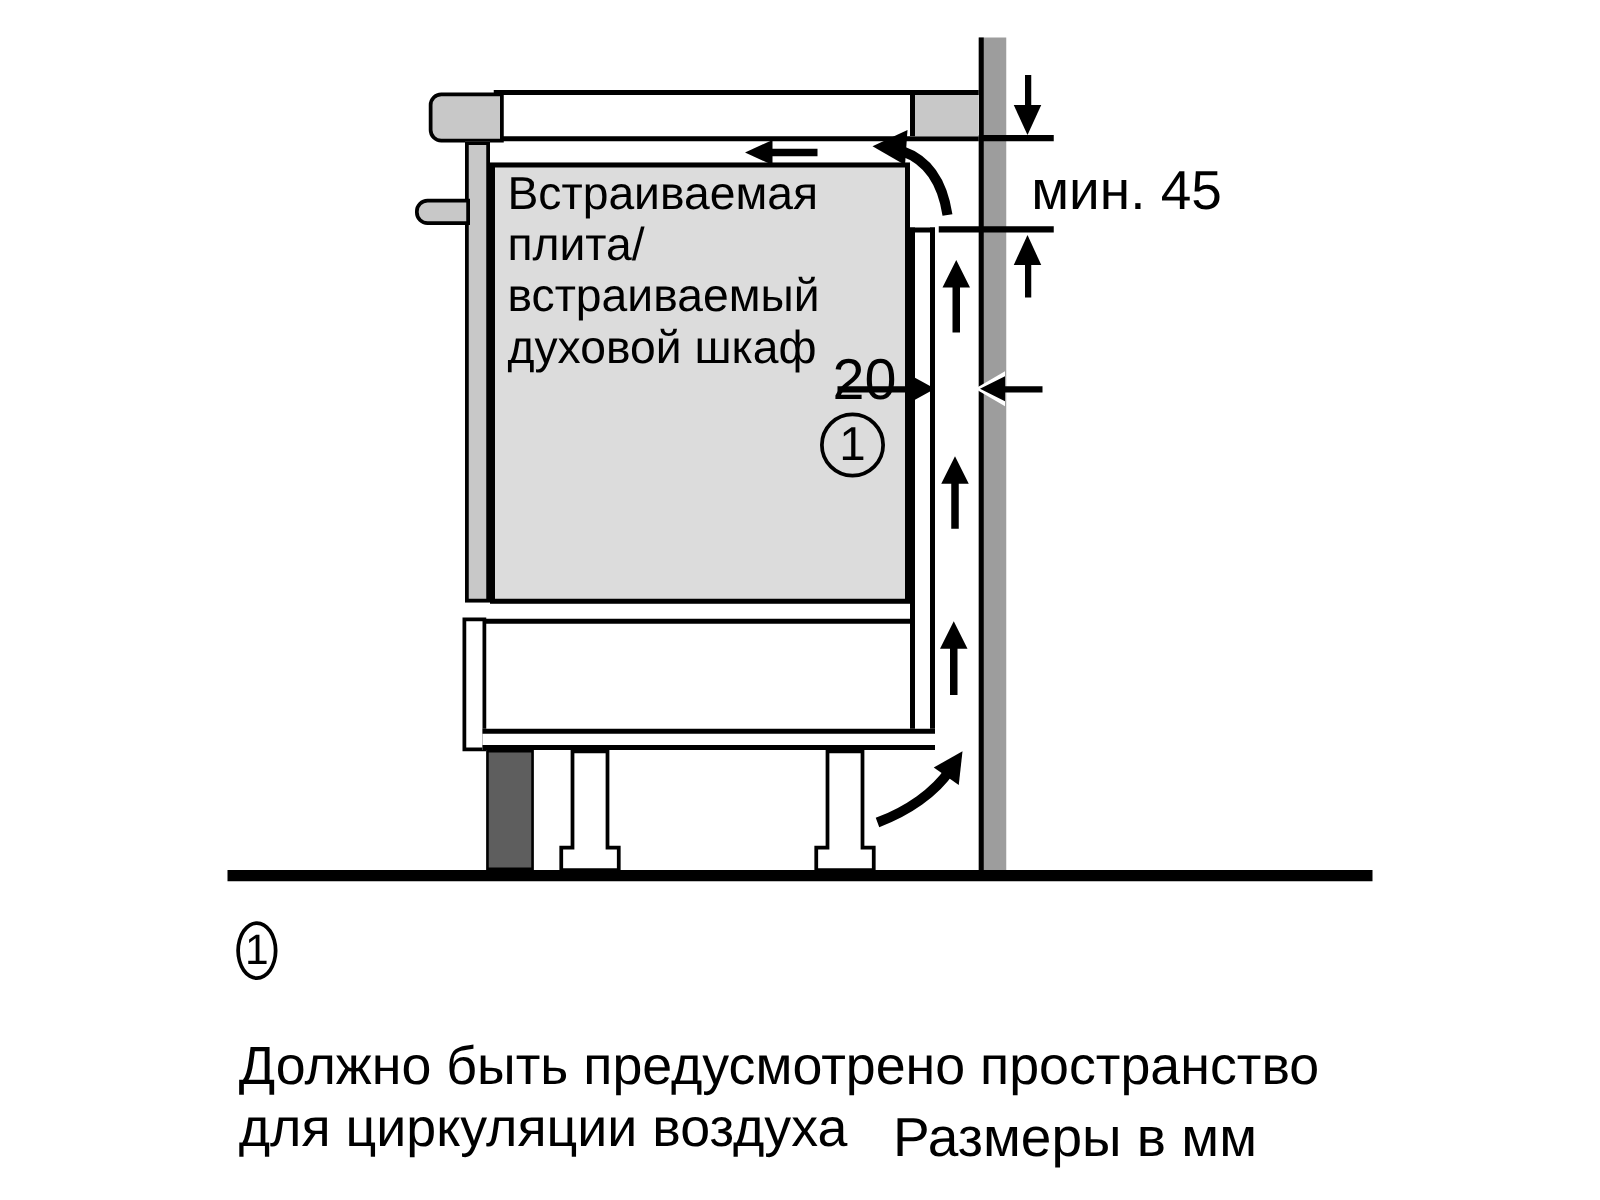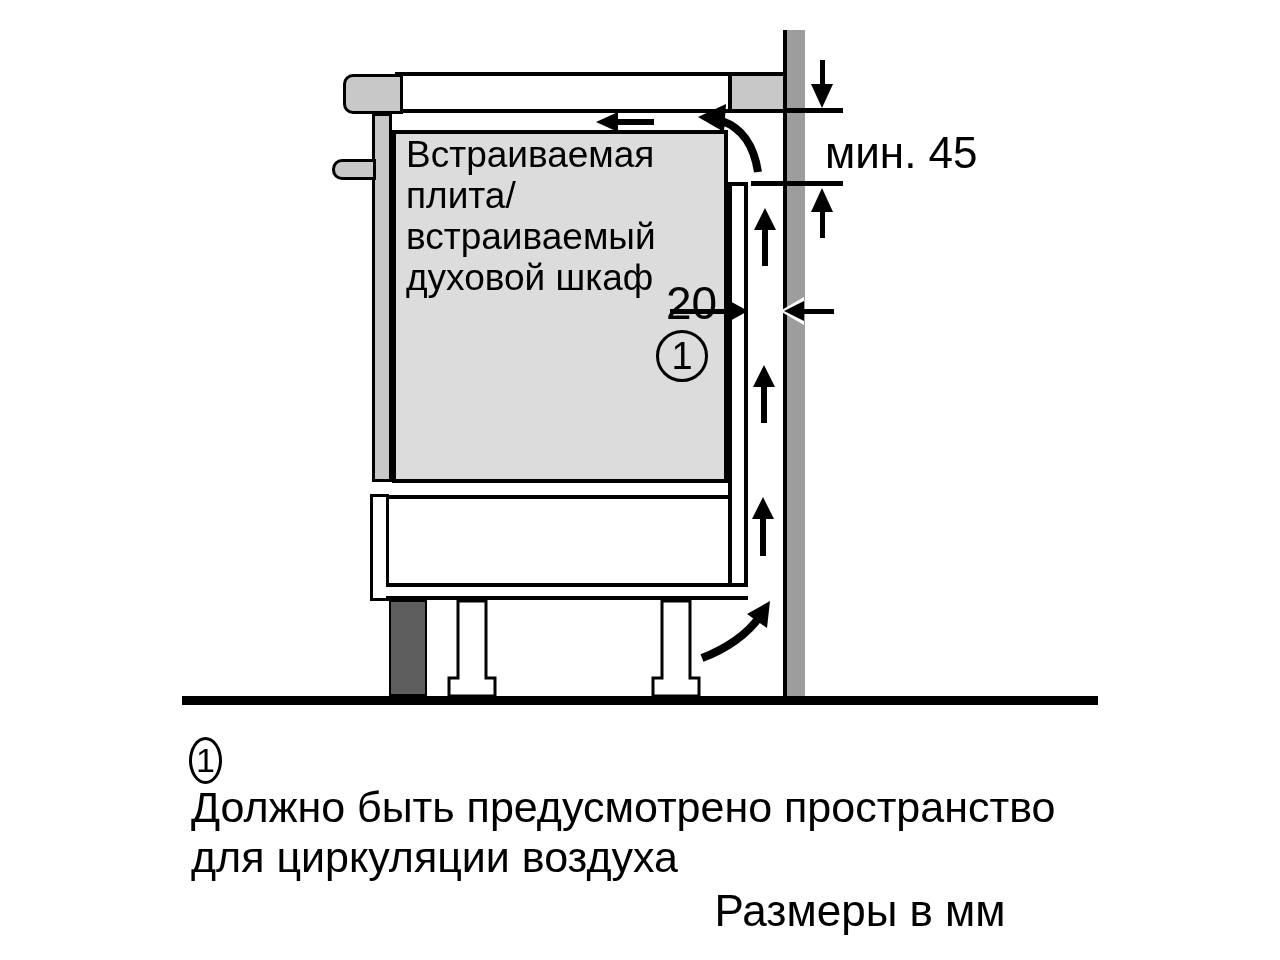--- a/index.html
+++ b/index.html
@@ -56,21 +56,21 @@
   .d20l-halo{left:780px;top:297px;border-right:24px solid #ffffff;border-top:14px solid transparent;border-bottom:14px solid transparent;}
   .d20l-head{left:784px;top:301px;border-right:20px solid var(--c-line);border-top:10px solid transparent;border-bottom:10px solid transparent;}
 
   
   .label-20{left:666px;top:263px;font-size:46px;line-height:46px;margin-top:17px;}
   .label-min45{left:825px;top:131px;font-size:44px;line-height:44px;white-space:nowrap;text-align:right;}
   .callout-circle{left:656px;top:330px;width:52px;height:52px;border:3px solid var(--c-line);border-radius:50%;
                   display:flex;align-items:center;justify-content:center;font-size:38px;}
   .caption-circle{left:189px;top:737px;width:33px;height:47px;border:3px solid var(--c-line);border-radius:50%;
                   display:flex;align-items:center;justify-content:center;font-size:34px;}
-  .caption-text{left:191px;top:782px;width:900px;font-size:43px;line-height:50px;white-space:pre-line;}
+  .caption-text{left:191px;top:828px;width:900px;font-size:43px;line-height:50px;white-space:pre-line;}
   .units-note{left:677px;top:886px;width:366px;font-size:44px;text-align:center;white-space:nowrap;}
 </style>
 </head>
 <body>
 
 <div id="stage">
 
   <div class="abs wall"></div>
   <div class="abs floor"></div>
   <div class="abs countertop"></div>

